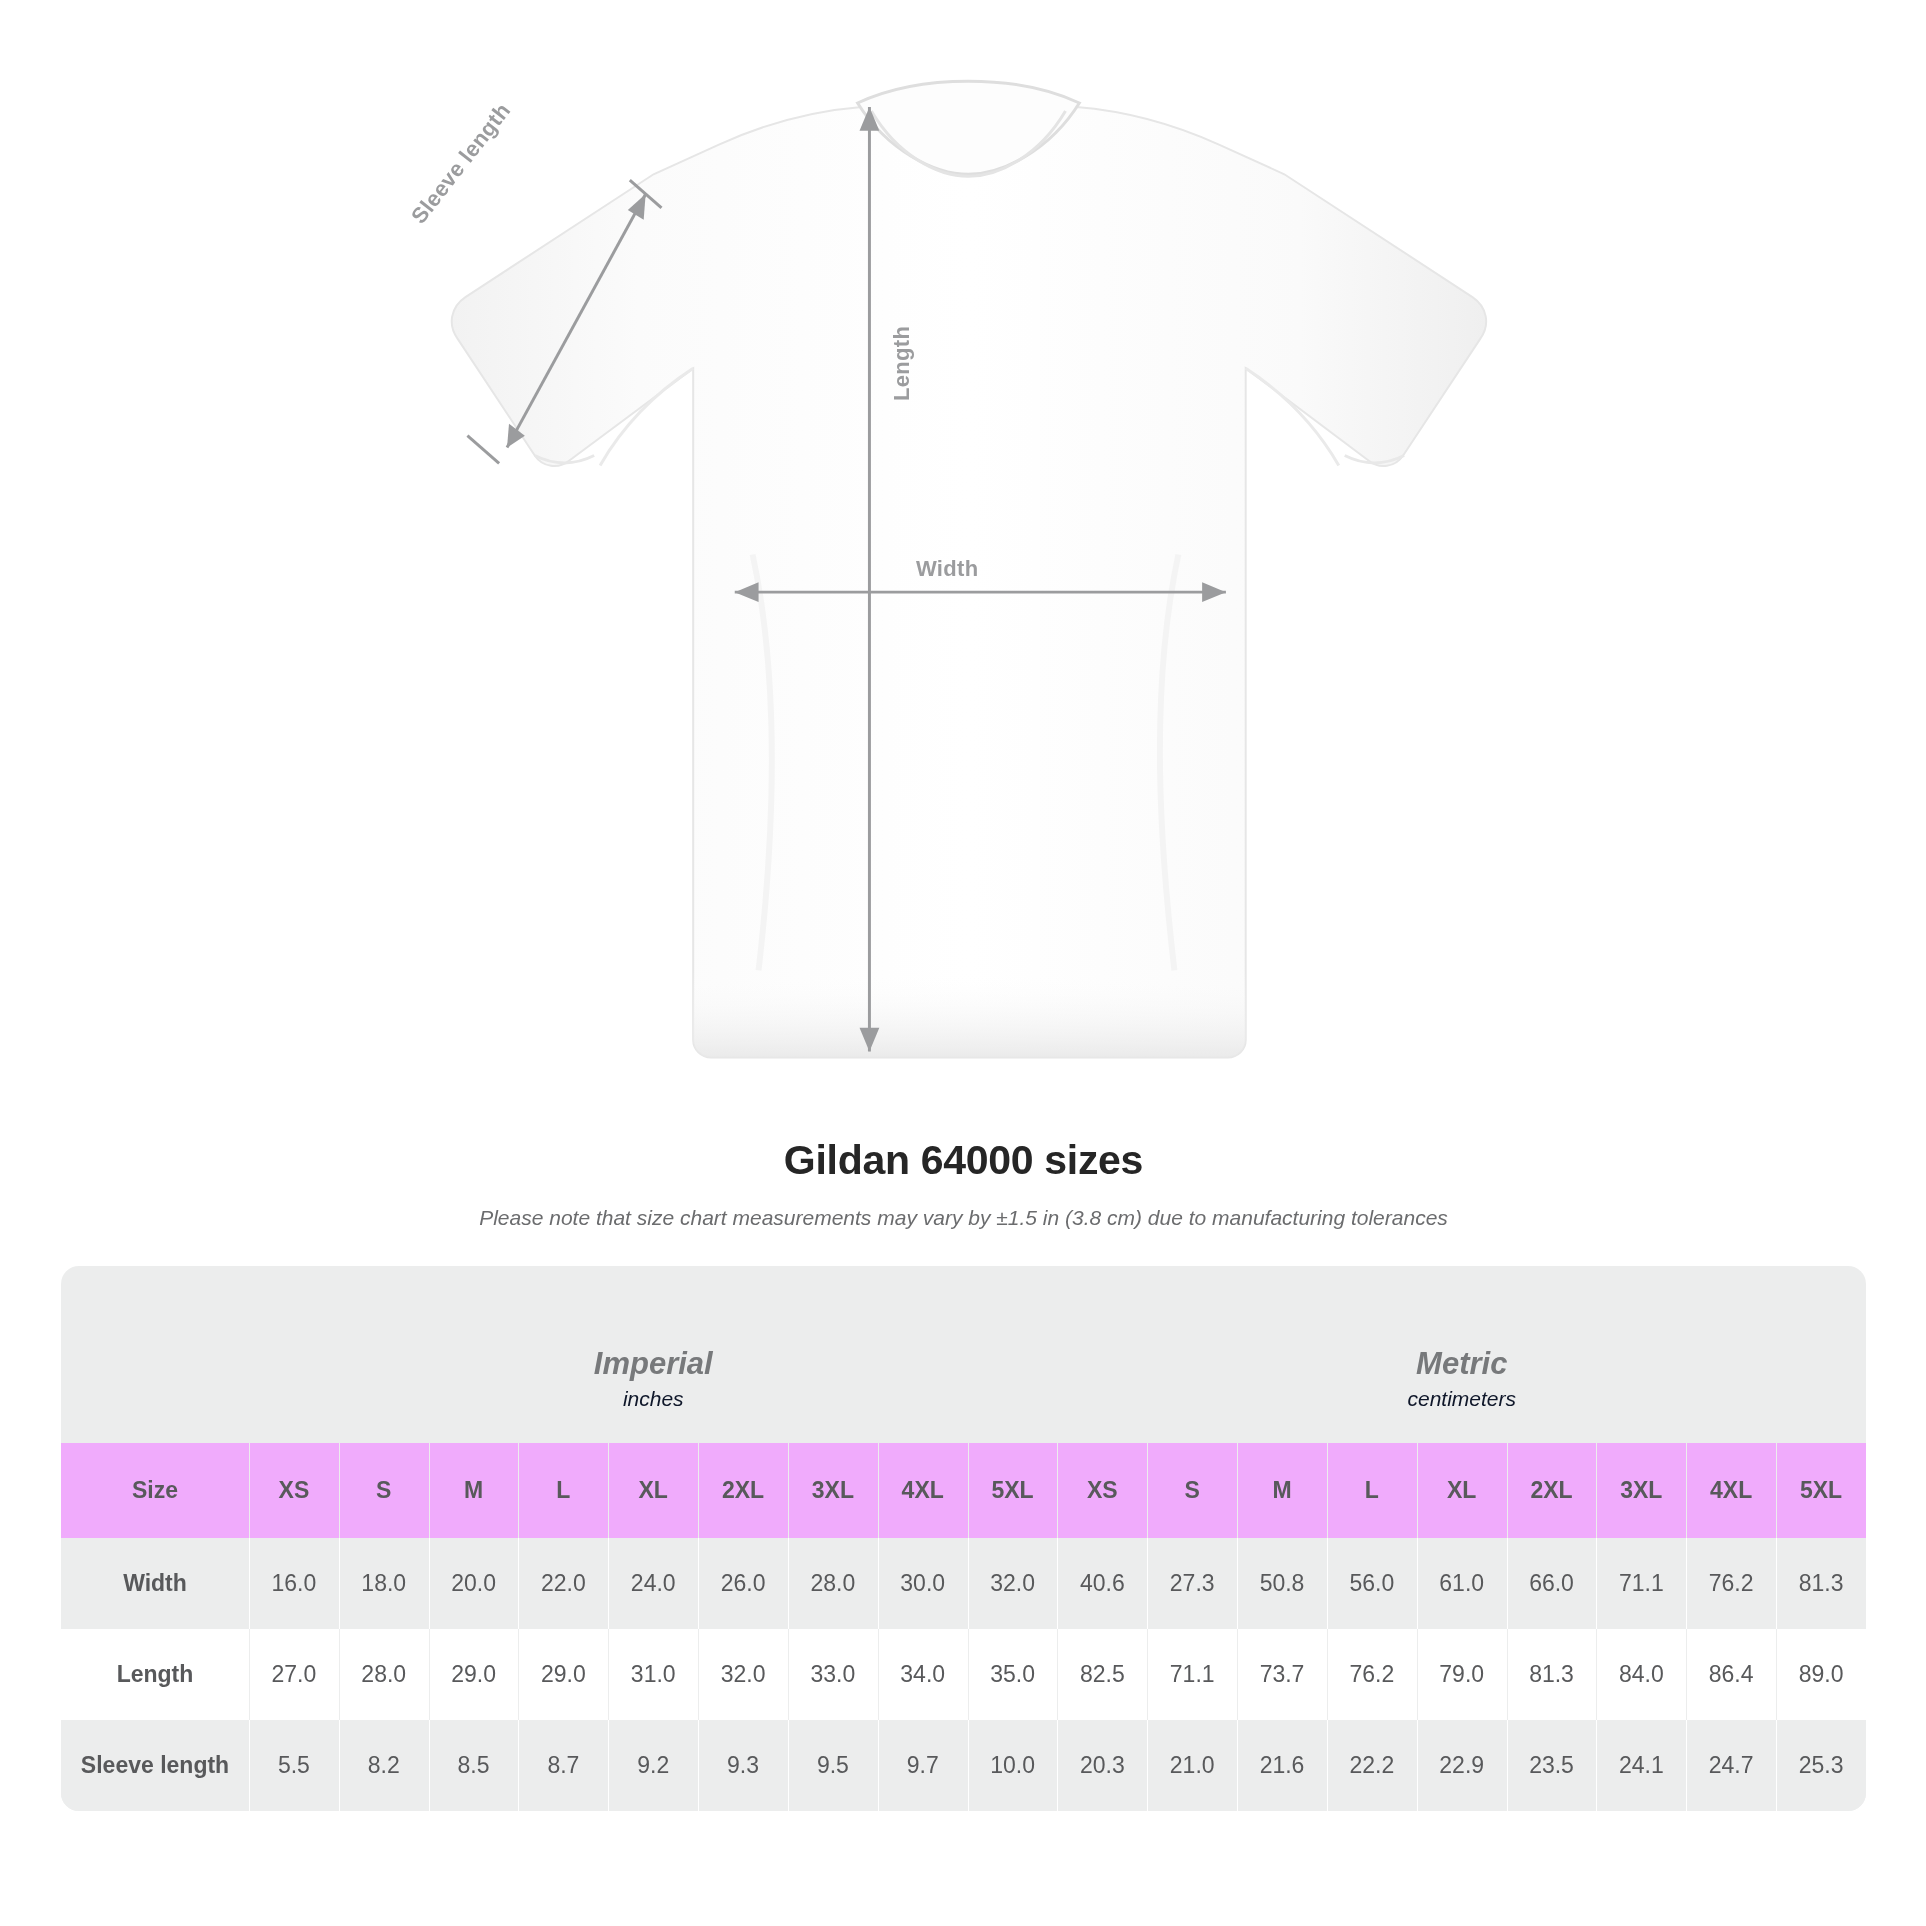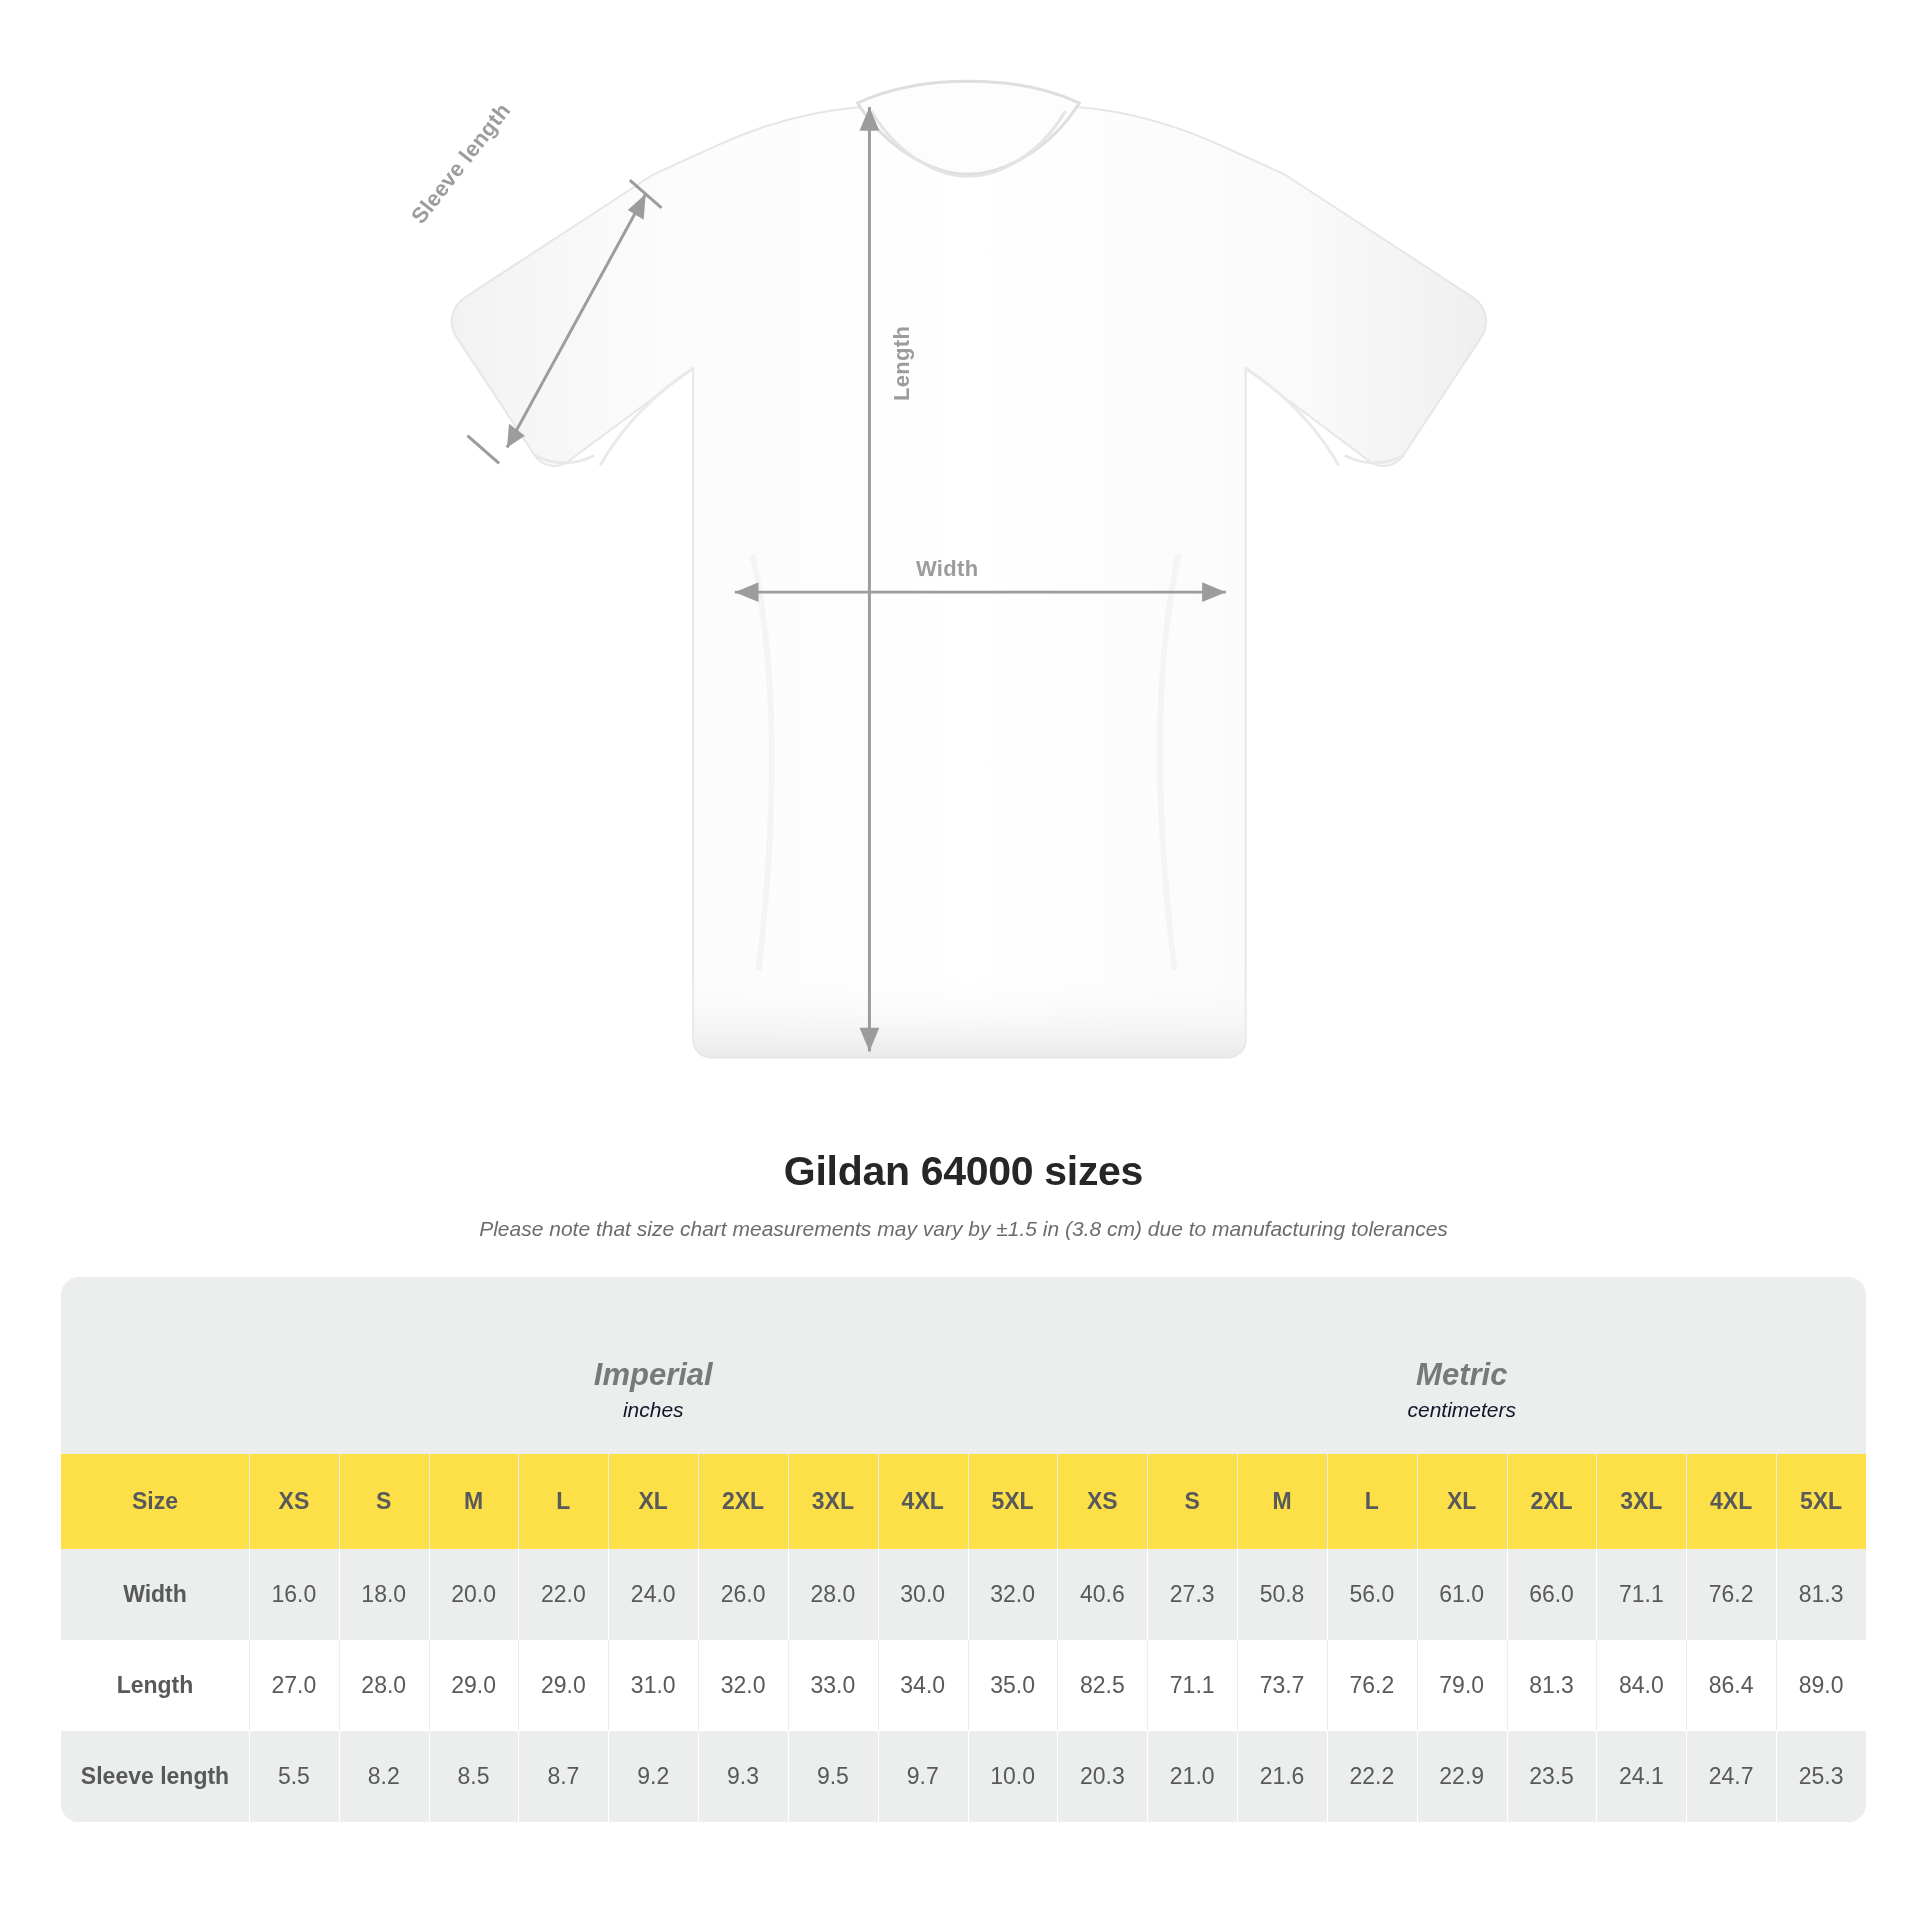--- a/index.html
+++ b/index.html
@@ -54,21 +54,21 @@
   }
   .label-width {
     left: 916px;
     top: 556px;
     font-size: 22px;
   }
 
   
   .title-block {
     text-align: center;
-    margin-top: 39px;
+    margin-top: 28px;
   }
   .chart-title {
     font-size: 41px;
     font-weight: bold;
     color: #262626;
     margin: 0;
     letter-spacing: -0.3px;
   }
   .chart-note {
     font-size: 21px;
@@ -111,21 +111,21 @@
     line-height: 1.15;
   }
   .unit-sub {
     font-size: 21px;
     font-style: italic;
     color: #0f172a;
     margin-top: 6px;
   }
   
   .size-row td {
-    background: #fde047;
+    background: #f0abfc;
     height: 93px;
     font-weight: bold;
     font-size: 25px;
     color: #58595b;
     vertical-align: middle;
   }
   .row-label {
     font-weight: bold;
     font-size: 25px;
     color: #58595b;

